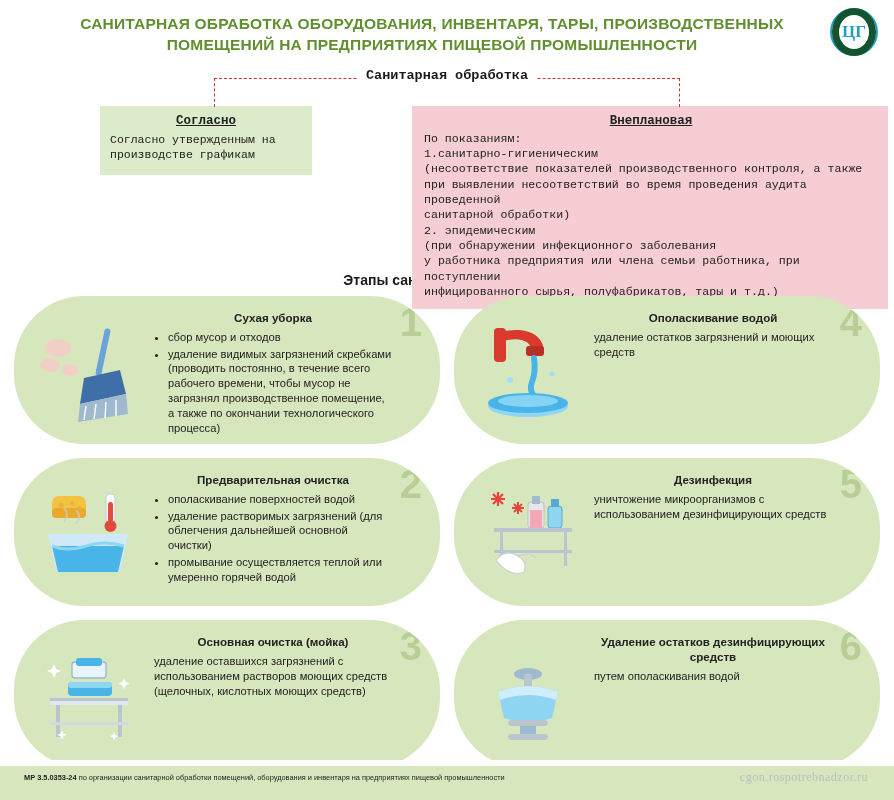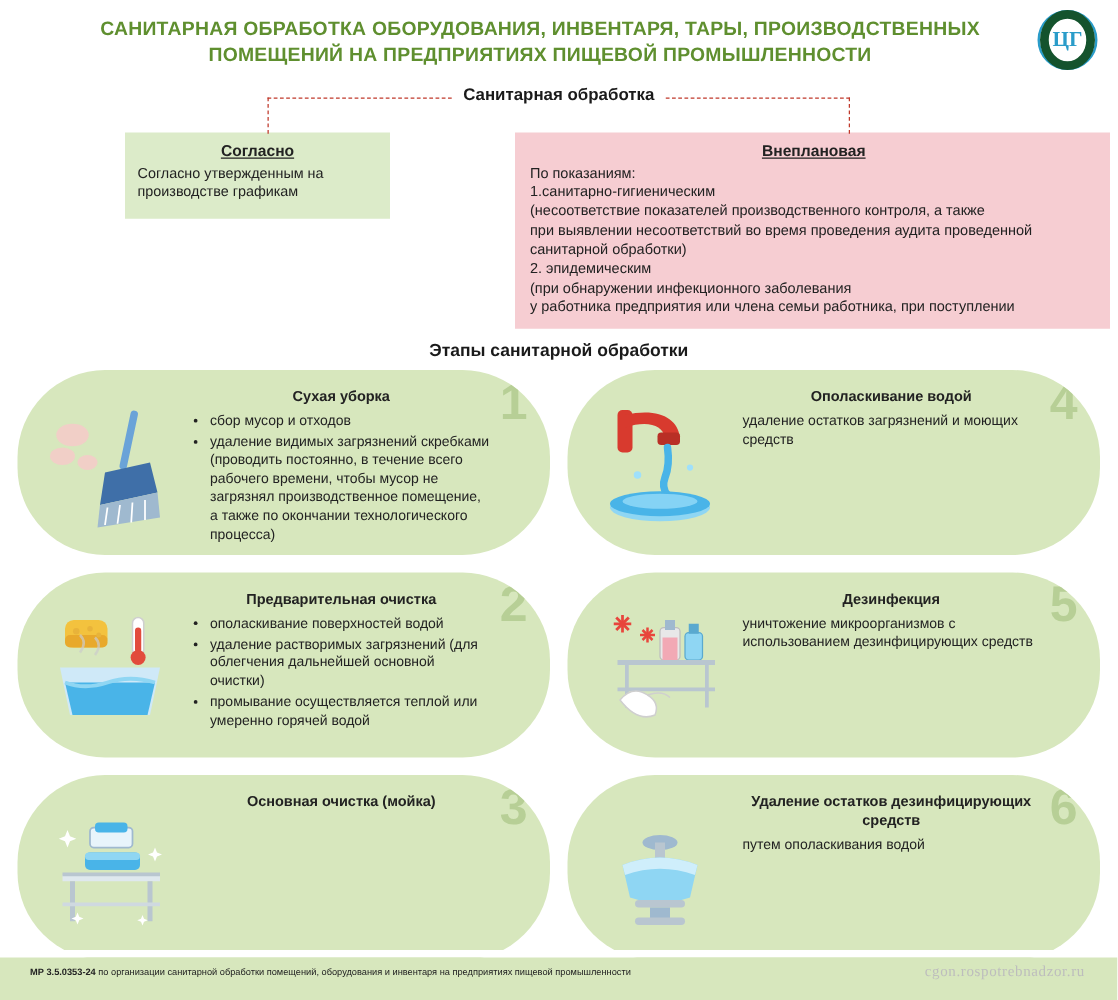--- a/index.html
+++ b/index.html
@@ -56,20 +56,21 @@
     color: #2a9cc9;
     font-family: "Liberation Serif", serif;
     font-weight: bold;
   }
 
   
   .top-section {
     position: relative;
     margin: 6px 14px 0 14px;
     height: 200px;
+    font-family: Liberation Mono, monospace;
   }
   .top-title {
     position: absolute;
     left: 50%;
     transform: translateX(-50%);
     top: 0;
     background: #ffffff;
     padding: 0 8px;
     font-size: 13.5px;
     font-weight: bold;
@@ -256,20 +257,21 @@
   <div class="box-unplanned">
     <div class="b-title">Внеплановая</div>
     <div class="b-line">По показаниям:</div>
     <div class="b-line">1.санитарно-гигиеническим</div>
     <div class="b-line"> (несоответствие показателей производственного контроля, а также</div>
     <div class="b-line">при выявлении несоответствий во время проведения аудита проведенной</div>
     <div class="b-line">санитарной обработки)</div>
     <div class="b-line">2. эпидемическим</div>
     <div class="b-line">(при обнаружении инфекционного заболевания</div>
     <div class="b-line">у работника предприятия или члена семьи работника, при поступлении</div>
+    <div class="b-line">инфицированного сырья, полуфабрикатов, тары и т.д.)</div>
   </div>
 </div>
 
 <div class="stages-title">Этапы санитарной обработки</div>
 
 <div class="stages">
 
   <div class="card">
     <div class="card-num">1</div>
     <div class="card-illus">
@@ -396,20 +398,21 @@
         <g fill="#ffffff">
           <path d="M26 30 l2 5 l5 2 l-5 2 l-2 5 l-2 -5 l-5 -2 l5 -2 Z"></path>
           <path d="M96 44 l1.6 4 l4 1.6 l-4 1.6 l-1.6 4 l-1.6 -4 l-4 -1.6 l4 -1.6 Z"></path>
           <path d="M34 96 l1.4 3.4 l3.4 1.4 l-3.4 1.4 l-1.4 3.4 l-1.4 -3.4 l-3.4 -1.4 l3.4 -1.4 Z"></path>
           <path d="M86 98 l1.2 3 l3 1.2 l-3 1.2 l-1.2 3 l-1.2 -3 l-3 -1.2 l3 -1.2 Z"></path>
         </g>
       </svg>
     </div>
     <div class="card-body">
       <div class="card-title">Основная очистка (мойка)</div>
+      <div class="plain">удаление оставшихся загрязнений с использованием растворов моющих средств (щелочных, кислотных моющих средств)</div>
     </div>
   </div>
 
   <div class="card">
     <div class="card-num right-col">6</div>
     <div class="card-illus">
       <svg viewBox="0 0 120 120" width="120" height="120">
         <ellipse cx="60" cy="40" rx="14" ry="6" fill="#9fb9cf"></ellipse>
         <rect x="56" y="40" width="8" height="14" fill="#b9c6d0"></rect>
         <path d="M30 58 q30 -12 60 0 l-6 26 q-24 8 -48 0 Z" fill="#8fd6f3"></path>

